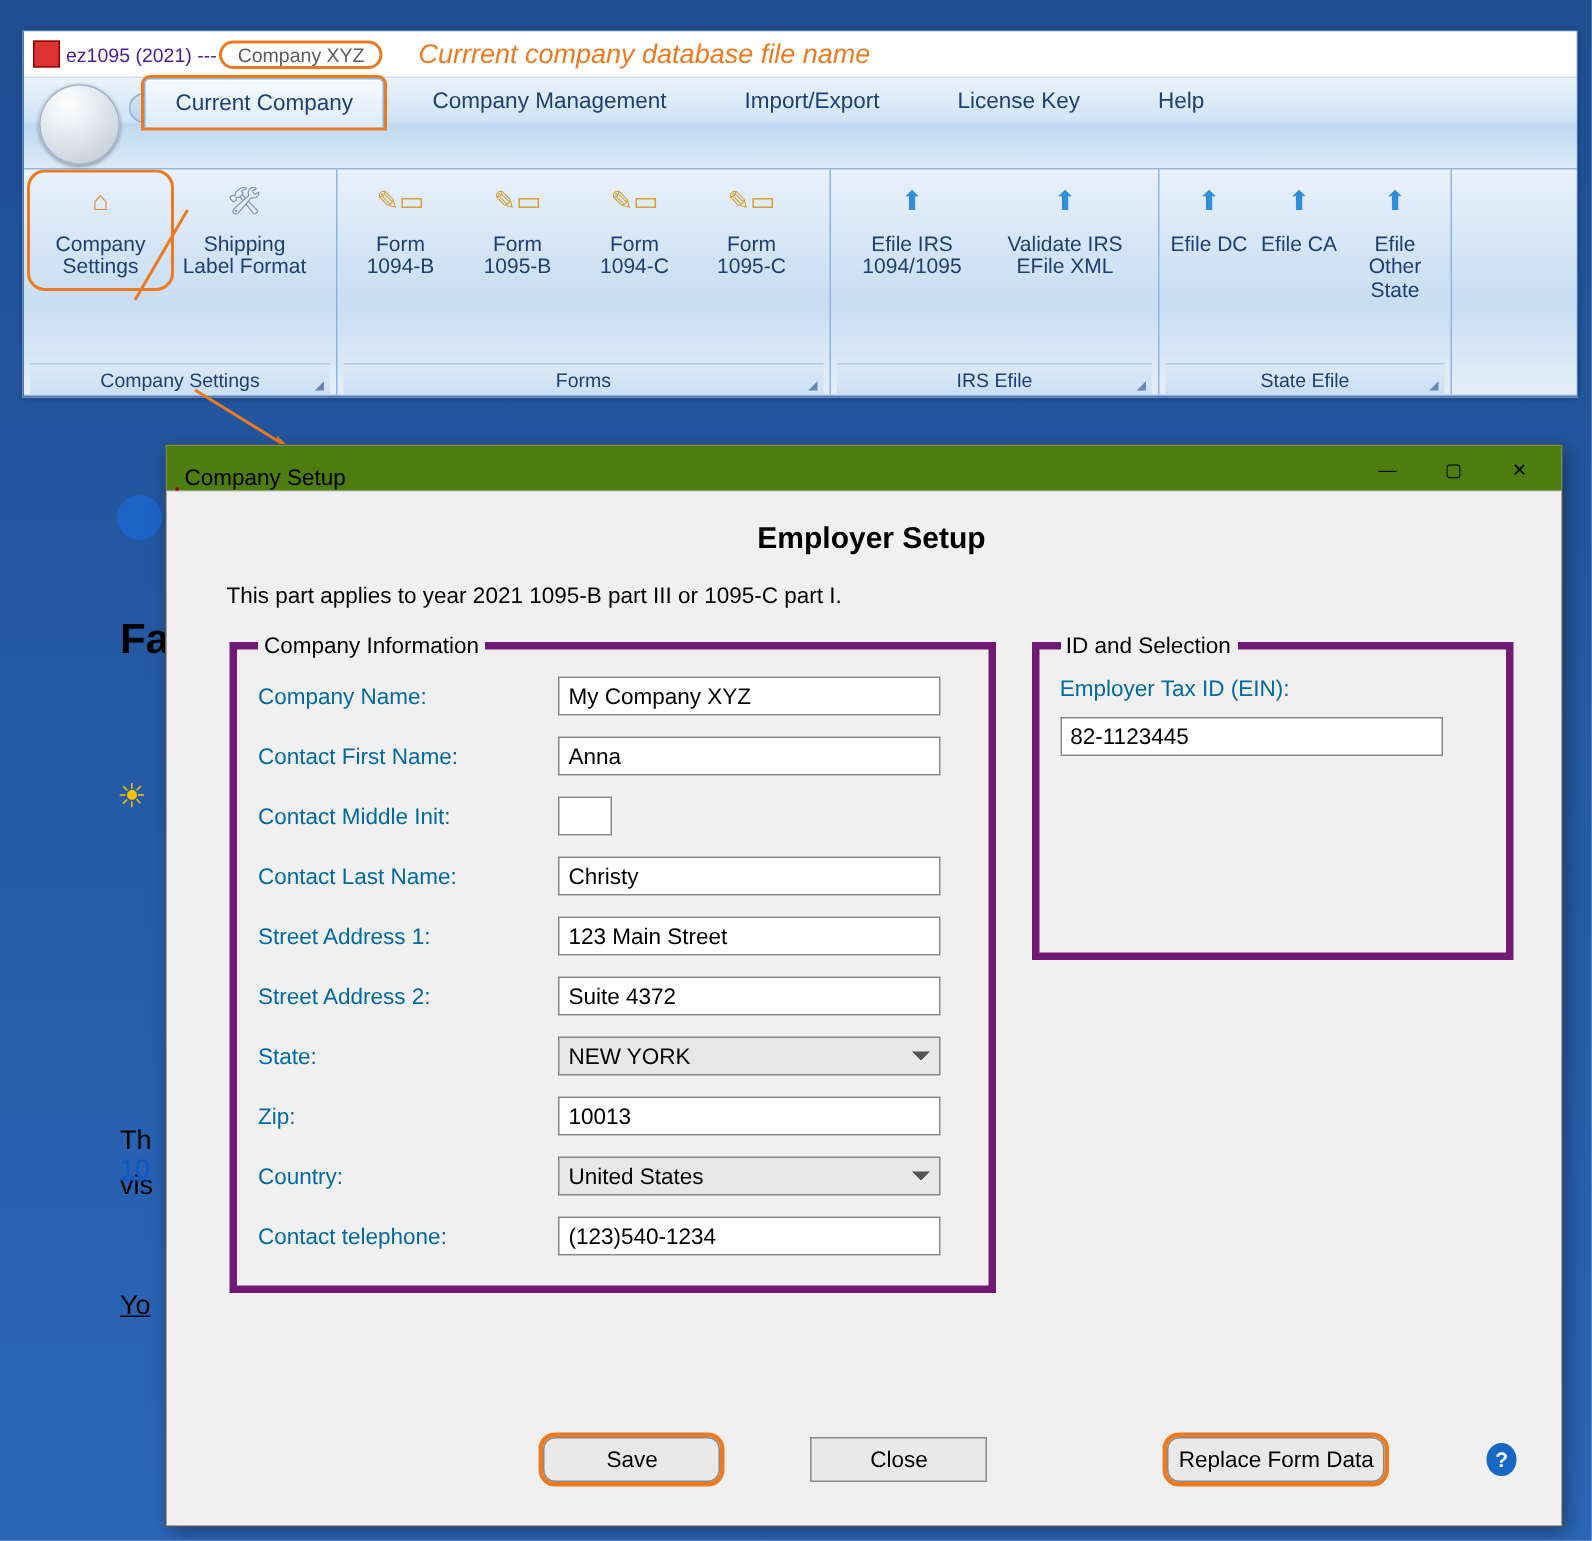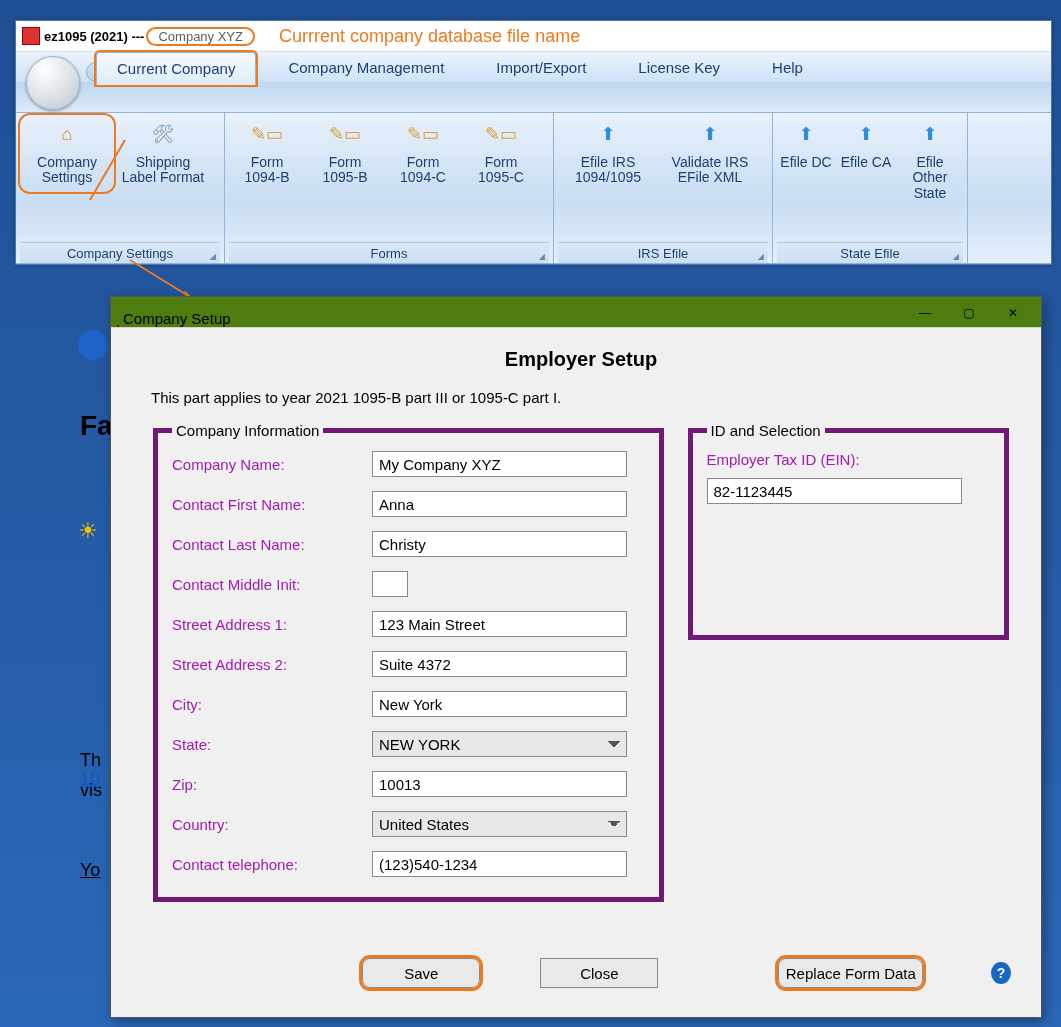--- a/index.html
+++ b/index.html
@@ -41,33 +41,34 @@
     display: flex;
     align-items: center;
     padding: 0 6px;
     font-size: 13px;
   }
   .titlebar .app-icon {
     width: 16px; height: 16px;
     background: #d33; border: 1px solid #900;
     margin-right: 4px;
   }
-  .titlebar .t-prefix { color: #000000; font-weight: bold; }
+  .titlebar .t-prefix { color: #4c1d95; }
   .titlebar .t-company {
     border: 2px solid var(--orange);
     border-radius: 14px;
     padding: 0 10px;
     color: #5d5d5d;
     margin-left: 2px;
   }
   .titlebar .annotation {
     color: var(--orange);
     font-size: 18px;
     margin-left: 24px;
     font-family: "Segoe UI", sans-serif;
+    font-style: italic;
   }
 
   
   .ribbon-header {
     height: 60px;
     background: linear-gradient(#ecf3fb, #cfe3f7 48%, #bfd8f1 52%, #dcebf8);
     border-top: 1px solid #cfe0f2;
     border-bottom: 1px solid var(--group-border);
     position: relative;
     display: flex;
@@ -239,21 +240,21 @@
     font-size: 15px;
   }
   legend { font-size: 15px; padding: 0 4px; color:#000; }
   fieldset.company { width: 500px; }
   fieldset.idsel  { width: 300px; height: 190px; }
   .formrow {
     display: flex;
     align-items: center;
     margin-bottom: 14px;
   }
-  .formrow label { width: 200px; font-size:15px; color:#a21caf; }
+  .formrow label { width: 200px; font-size:15px; color:#0369a1; }
   .formrow input[type=text], .formrow select {
     width: 255px;
     height: 26px;
     border: 1px solid #888;
     font-size: 15px;
     padding: 0 6px;
     background: #fff;
     box-sizing: border-box;
   }
   .formrow.small input { width: 36px; }
@@ -434,39 +435,35 @@
         <legend>Company Information</legend>
 
         <div class="formrow">
           <label>Company Name:</label>
           <input type="text" value="My Company XYZ" style="">
         </div>
         <div class="formrow">
           <label>Contact First Name:</label>
           <input type="text" value="Anna" style="">
         </div>
-        <div class="formrow">
-          <label>Contact Last Name:</label>
-          <input type="text" value="Christy" style="">
-        </div>
         <div class="formrow small">
           <label>Contact Middle Init:</label>
           <input type="text" value="" style="">
         </div>
         <div class="formrow">
+          <label>Contact Last Name:</label>
+          <input type="text" value="Christy" style="">
+        </div>
+        <div class="formrow">
           <label>Street Address 1:</label>
           <input type="text" value="123 Main Street" style="">
         </div>
         <div class="formrow">
           <label>Street Address 2:</label>
           <input type="text" value="Suite 4372" style="">
-        </div>
-        <div class="formrow">
-          <label>City:</label>
-          <input type="text" value="New York" style="">
         </div>
         <div class="formrow">
           <label>State:</label>
           <select>
             <option selected="">NEW YORK</option>
           </select>
         </div>
         <div class="formrow">
           <label>Zip:</label>
           <input type="text" value="10013" style="">

